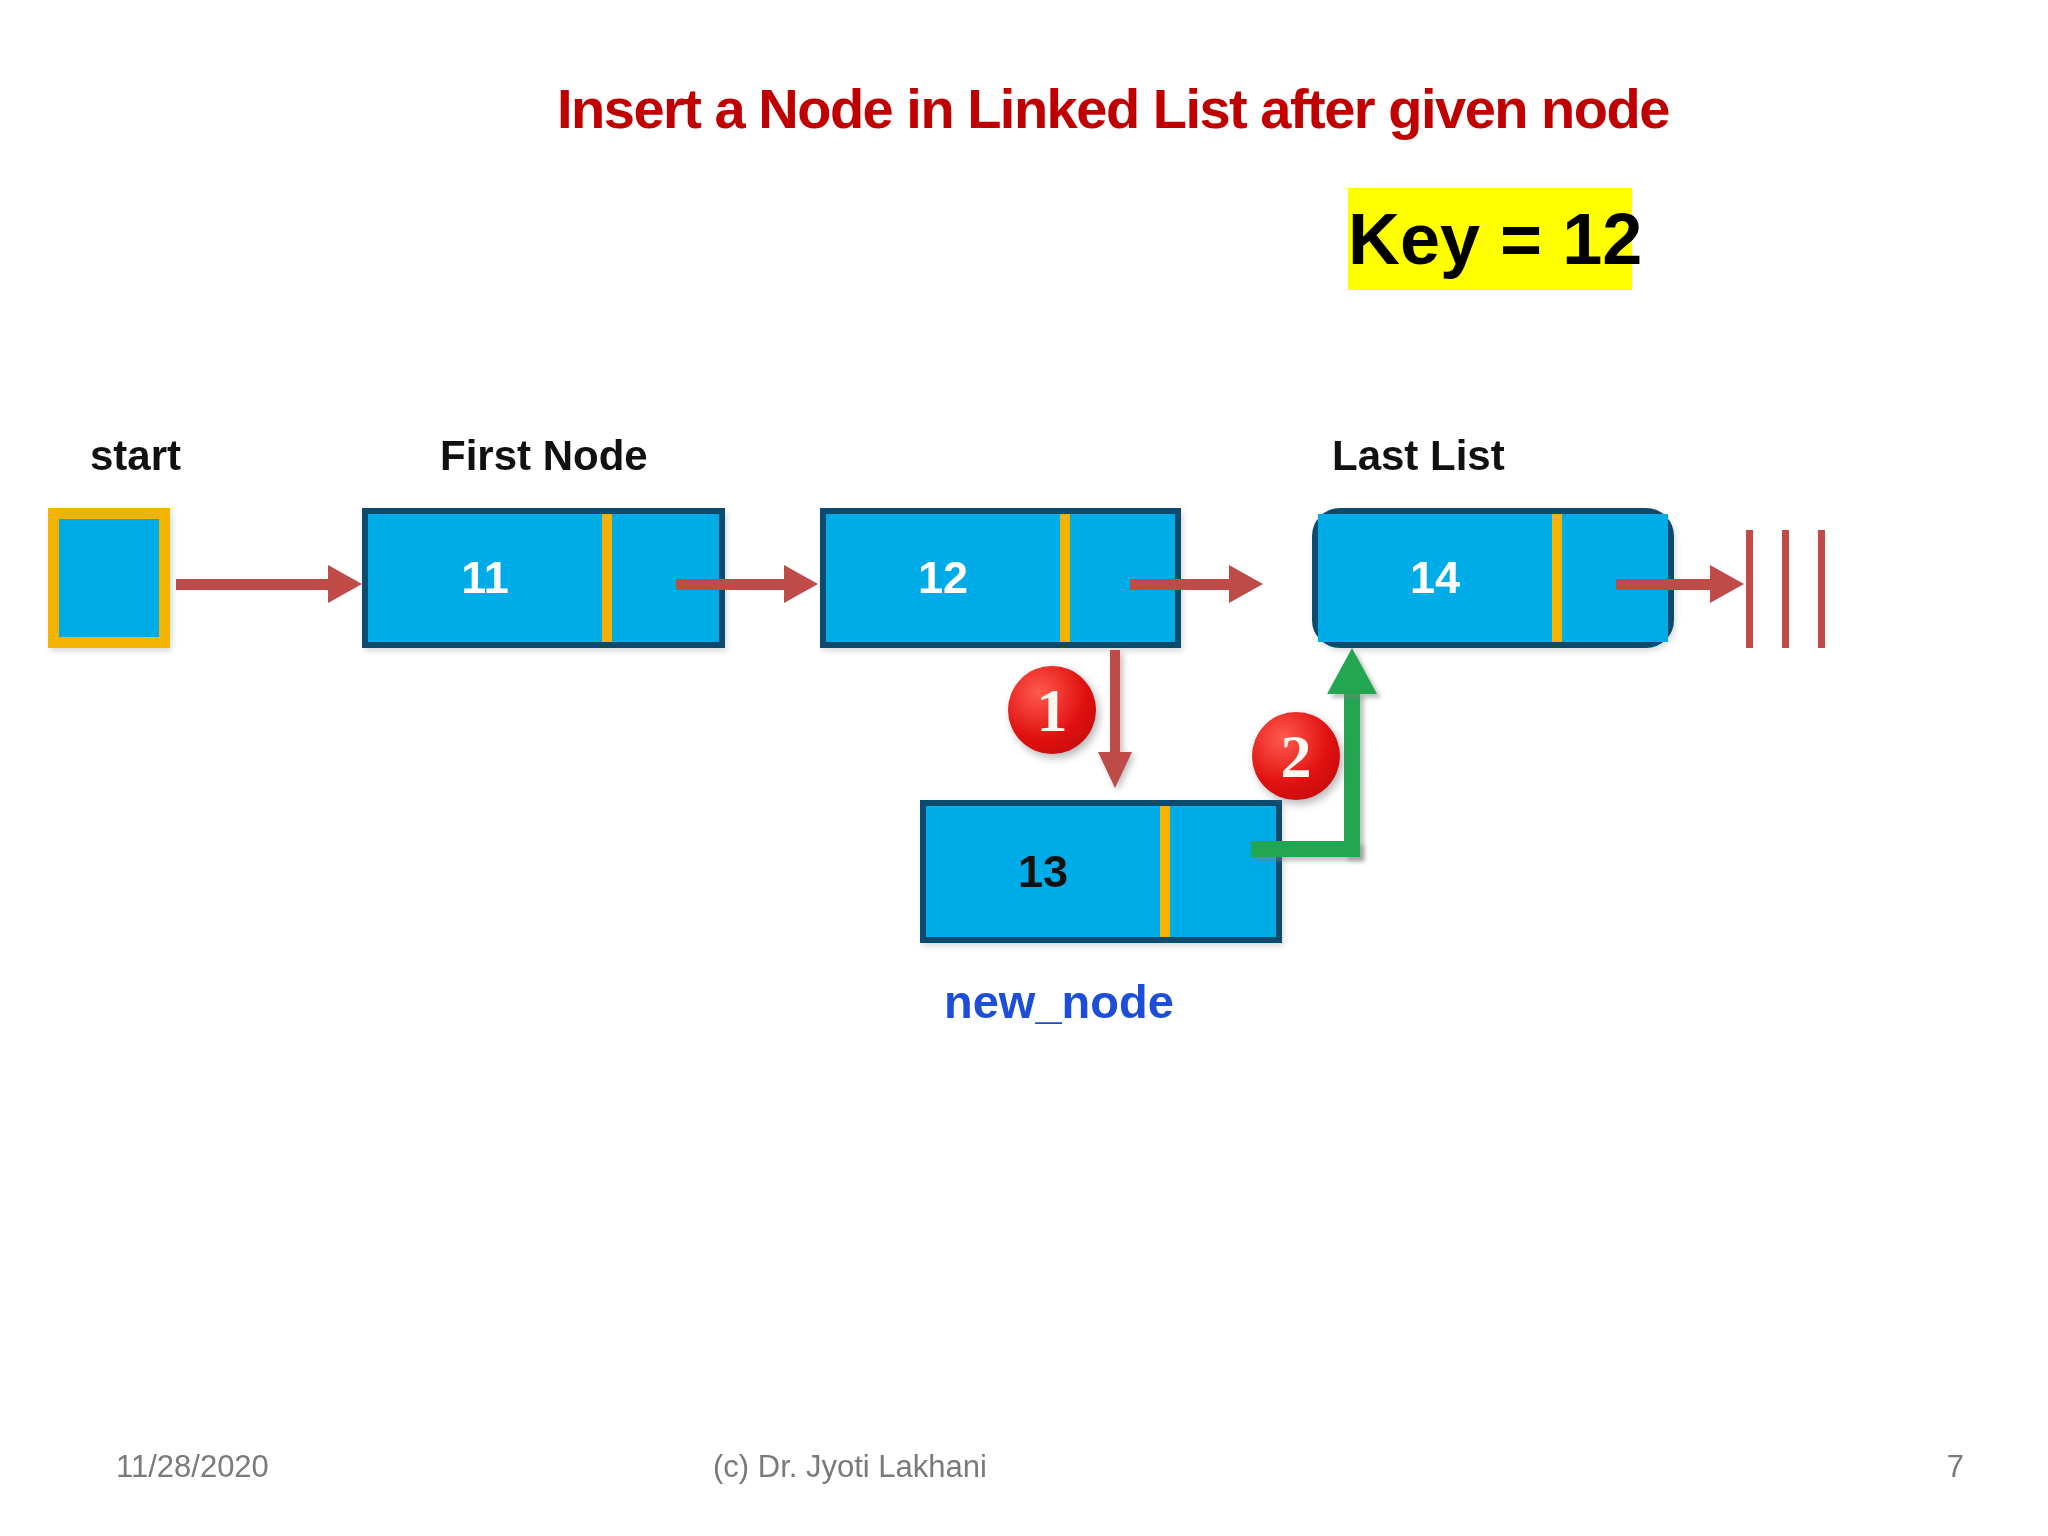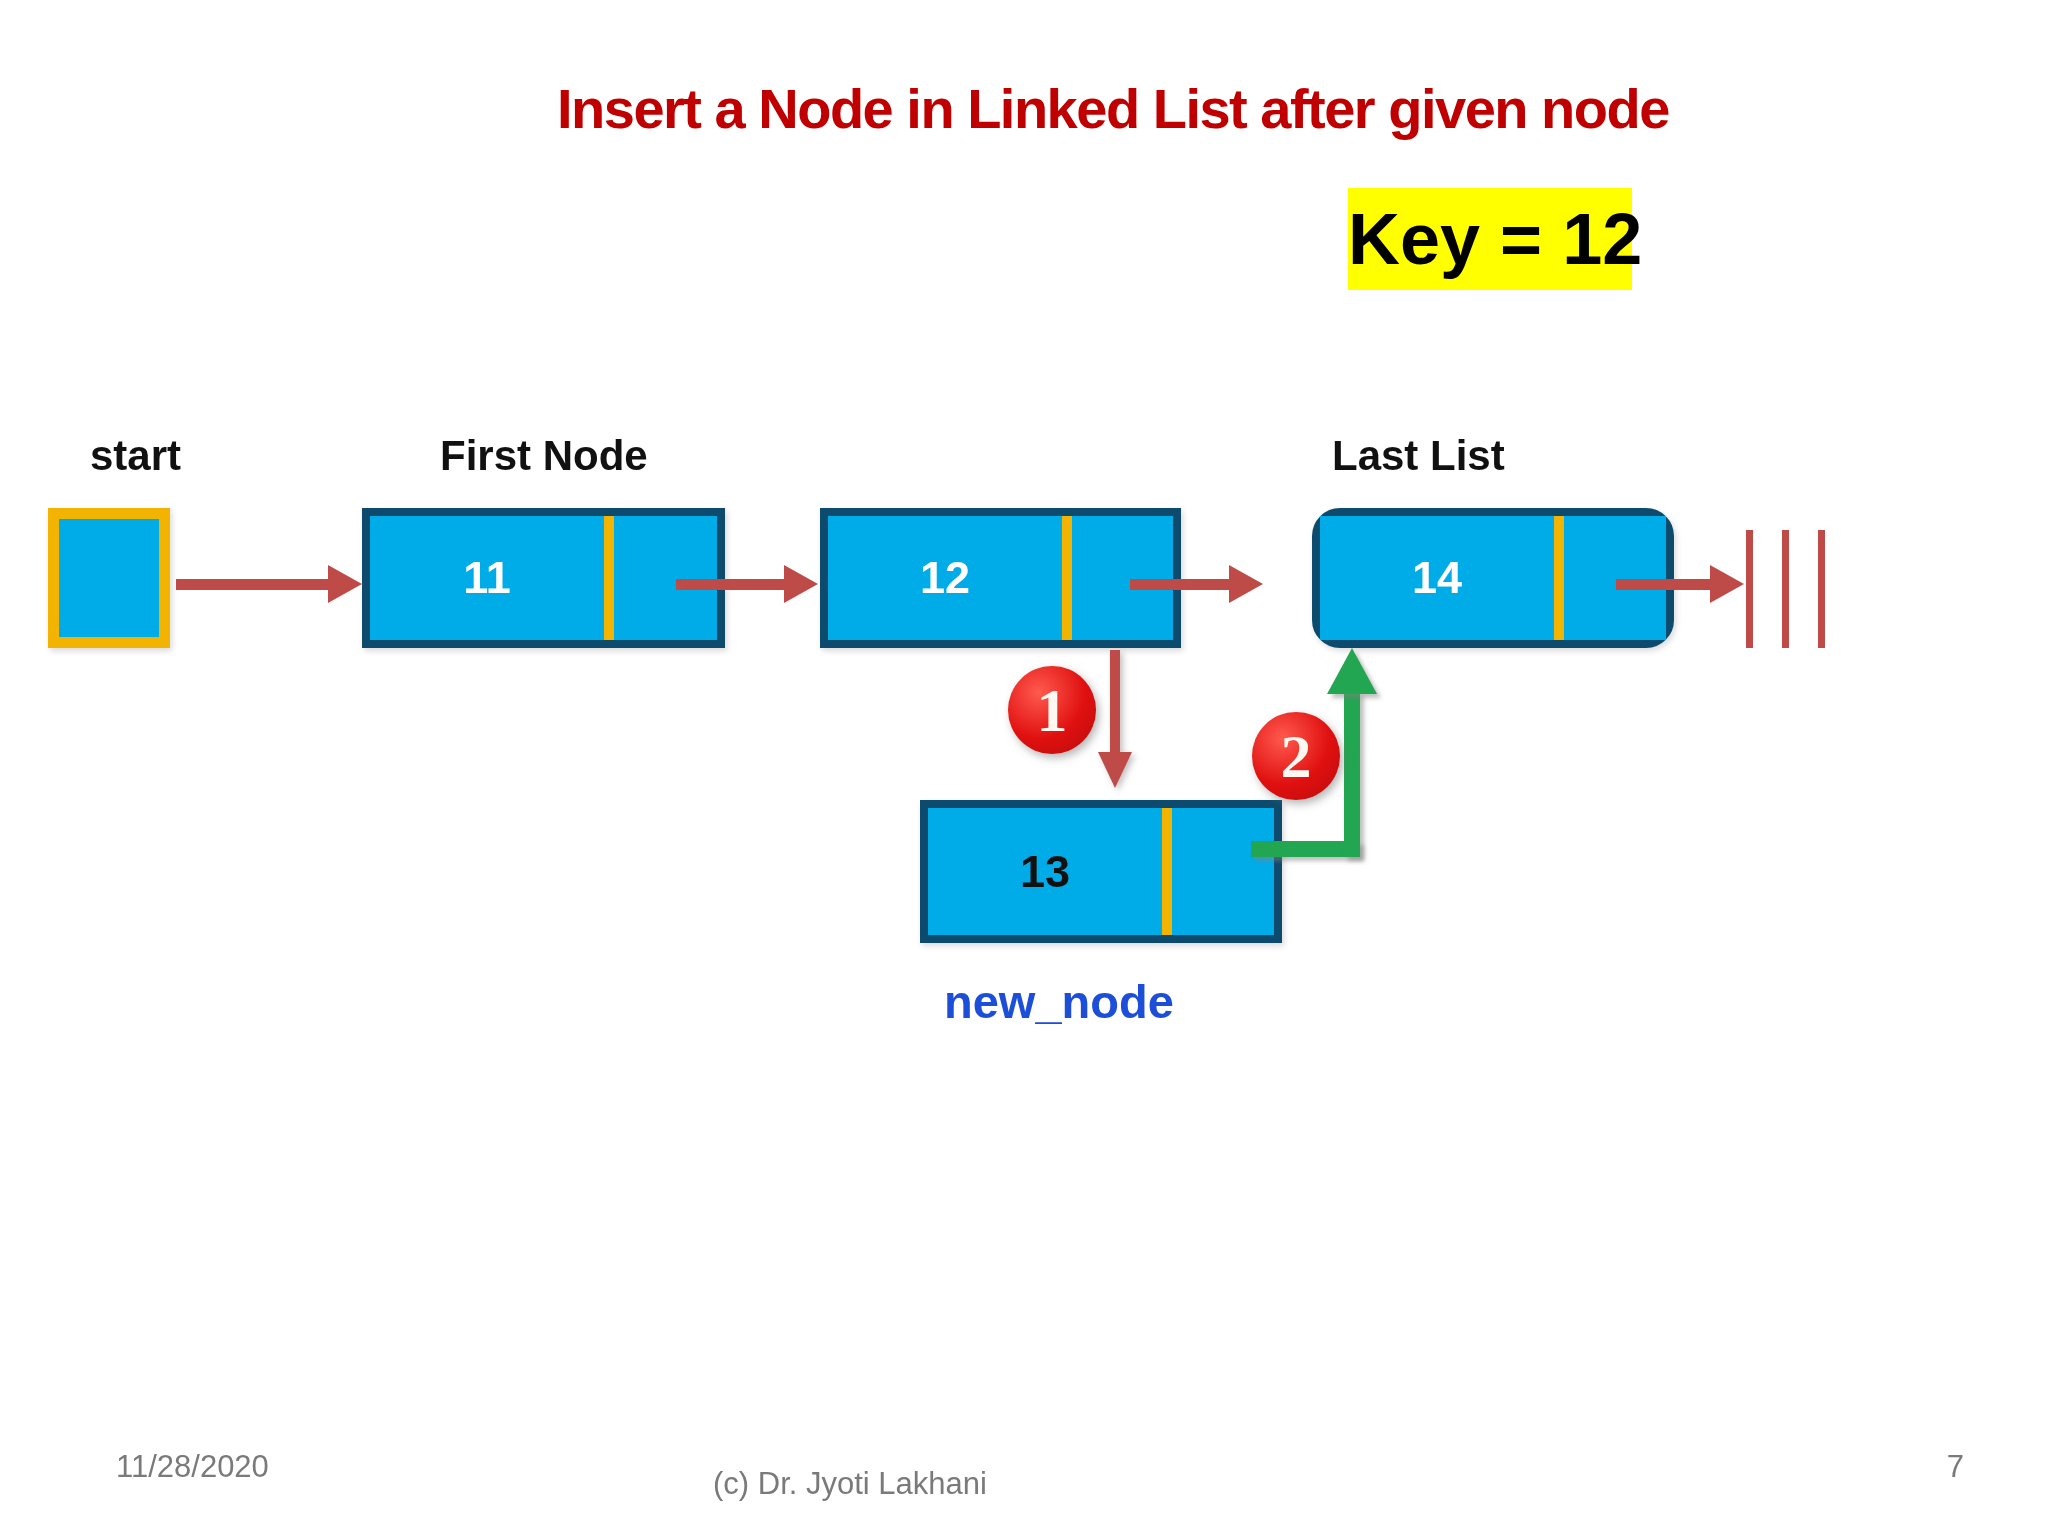--- a/index.html
+++ b/index.html
@@ -23,21 +23,21 @@
   .lbl-first{left:440px;}
   .lbl-last{left:1332px;}
   
   .startbox{
     position:absolute;left:48px;top:508px;width:122px;height:140px;
     background:#00ACE8;border:11px solid #F2B400;box-sizing:border-box;
     box-shadow:2px 3px 6px rgba(0,0,0,0.15);
   }
   .node{
     position:absolute;top:508px;height:140px;width:362px;
-    border:8px solid #0c4a6e;box-sizing:border-box;background:#00ACE8;
+    border:6px solid #0c4a6e;box-sizing:border-box;background:#00ACE8;
     display:flex;box-shadow:2px 3px 6px rgba(0,0,0,0.15);align-items:flex-end;
   }
   .node .cell{height:100%;display:flex;align-items:center;justify-content:center;background:#00ACE8;}
   .node .data{width:234px;font-size:45px;font-weight:bold;color:#ffffff;}
   .node .vdiv{width:10px;height:100%;background:#F2B400;}
   .node .ptr{flex:1;}
   .node-first{left:362px;width:363px;}
   .node-given{left:820px;width:361px;}
   .node-last{left:1312px;border-radius:28px;}
   .node-new{left:920px;top:800px;height:143px;}
@@ -75,21 +75,21 @@
     display:flex;align-items:center;justify-content:center;
     filter:drop-shadow(3px 4px 4px rgba(110,110,110,0.5));
   }
   .c1{left:1008px;top:666px;}
   .c2{left:1252px;top:712px;}
   
   .newnode-lbl{position:absolute;left:944px;top:974px;font-size:47px;font-weight:bold;color:#1d4ed8;white-space:nowrap;}
   
   .footer-item{position:absolute;top:1449px;font-size:31px;color:#7a7a7a;white-space:nowrap;}
   .f-date{left:116px;}
-  .f-copy{left:0;width:1700px;text-align:center;margin-top:17px;}
+  .f-copy{left:0;width:1700px;text-align:center;}
   .f-page{right:84px;}
 </style>
 </head>
 <body>
 
 <div class="slide">
 
   <h1 class="title">Insert a Node in Linked List after given node</h1>
   <div class="key-badge">Key = 12</div>
 

